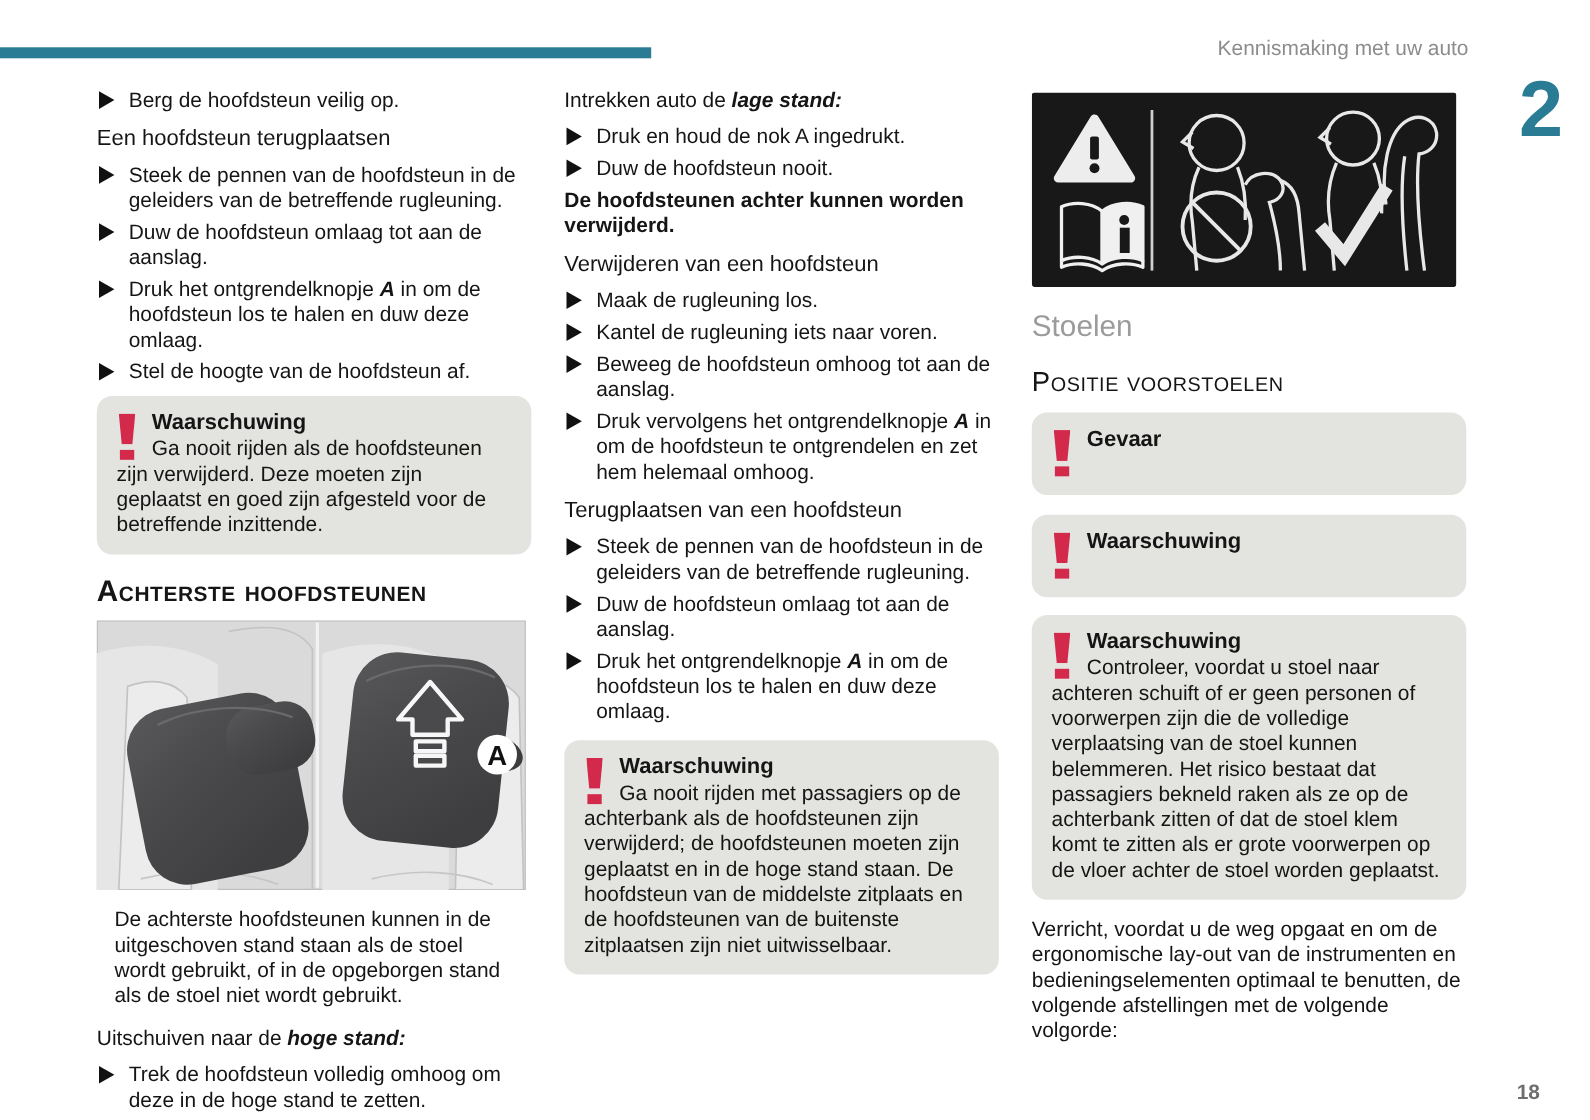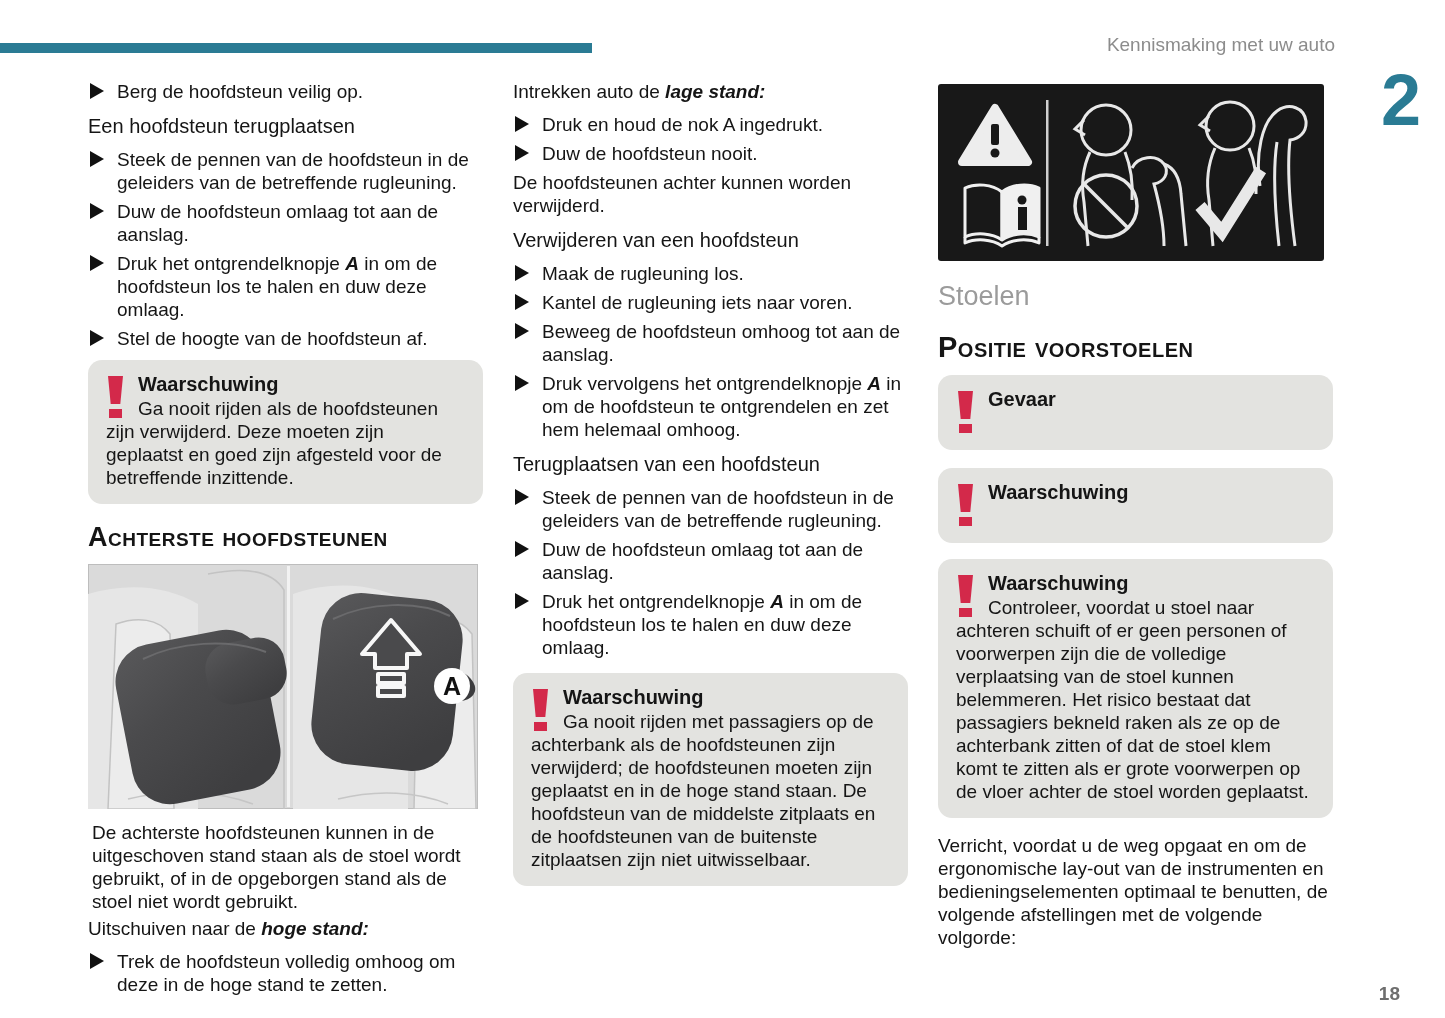--- a/index.html
+++ b/index.html
@@ -15,21 +15,21 @@
   .chapter-num{position:absolute;top:64px;right:24px;font-size:72px;line-height:72px;
     font-weight:bold;color:#2a7b94;}
   .page-num{position:absolute;top:982px;right:45px;font-size:19px;font-weight:bold;color:#6e6e6e;}
   
   .col{position:absolute;top:80px;width:395px;}
   .col1{left:88px;} .col2{left:513px;} .col3{left:938px;}
   p{margin:0 0 6px;}
   .h3{font-size:20px;font-weight:normal;margin:12px 0 10px;}
   .sc-heading{font-variant:small-caps;font-weight:bold;font-size:27px;line-height:30px;
     letter-spacing:.5px;margin:18px 0 12px;}
-  .sc-sub{font-variant:small-caps;font-weight:bold;font-size:29px;line-height:28px;
+  .sc-sub{font-variant:small-caps;font-weight:normal;font-size:25px;line-height:28px;
     letter-spacing:.5px;margin:20px 0 14px;}
   .main-heading{font-size:27px;line-height:34px;color:#9b9b9b;margin:24px 0 14px;font-weight:400;}
   
   .bullet{display:flex;margin:0 0 6px;}
   .tri{width:0;height:0;flex:none;border-left:14px solid #111;
     border-top:8px solid transparent;border-bottom:8px solid transparent;margin:3px 13px 0 2px;}
   .btxt{margin:0;flex:1;}
   
   .warnbox{background:#e3e3e0;border-radius:14px;padding:13px 18px 15px;margin:10px 0 14px;}
   .excl{float:left;width:15px;height:42px;margin:3px 15px 2px 2px;position:relative;}
@@ -125,21 +125,21 @@
         </g>
 
         <g>
           <circle cx="364" cy="122" r="18" fill="#ffffff"></circle>
           <text x="364" y="131" text-anchor="middle" font-family="Liberation Sans, sans-serif" font-size="25" font-weight="bold" fill="#111111">A</text>
         </g>
       </g>
     </svg>
   </div>
 
-  <p class="para" style="margin:4px;">De achterste hoofdsteunen kunnen in de uitgeschoven stand staan als de stoel wordt gebruikt, of in de opgeborgen stand als de stoel niet wordt gebruikt.</p>
+  <p class="para" style="margin:16px;">De achterste hoofdsteunen kunnen in de uitgeschoven stand staan als de stoel wordt gebruikt, of in de opgeborgen stand als de stoel niet wordt gebruikt.</p>
   <p class="mixed" style="margin:0 0 10px;"><span>Uitschuiven naar de </span><strong>hoge stand:</strong></p>
 
   <div class="bullet">
     <span class="tri"></span>
     <p class="btxt">Trek de hoofdsteun volledig omhoog om deze in de hoge stand te zetten.</p>
   </div>
 </div>
 
 <div class="col col2">
 
@@ -147,21 +147,21 @@
 
   <div class="bullet">
     <span class="tri"></span>
     <p class="btxt">Druk en houd de nok A ingedrukt.</p>
   </div>
   <div class="bullet">
     <span class="tri"></span>
     <p class="btxt">Duw de hoofdsteun nooit.</p>
   </div>
 
-  <p class="para" style="margin:4px 0 6px;">De hoofdsteunen achter kunnen worden verwijderd.</p>
+  <p class="para" style="margin:4px 0 6px;font-weight:bold;">De hoofdsteunen achter kunnen worden verwijderd.</p>
 
   <div class="h3">Verwijderen van een hoofdsteun</div>
 
   <div class="bullet">
     <span class="tri"></span>
     <p class="btxt">Maak de rugleuning los.</p>
   </div>
   <div class="bullet">
     <span class="tri"></span>
     <p class="btxt">Kantel de rugleuning iets naar voren.</p>

